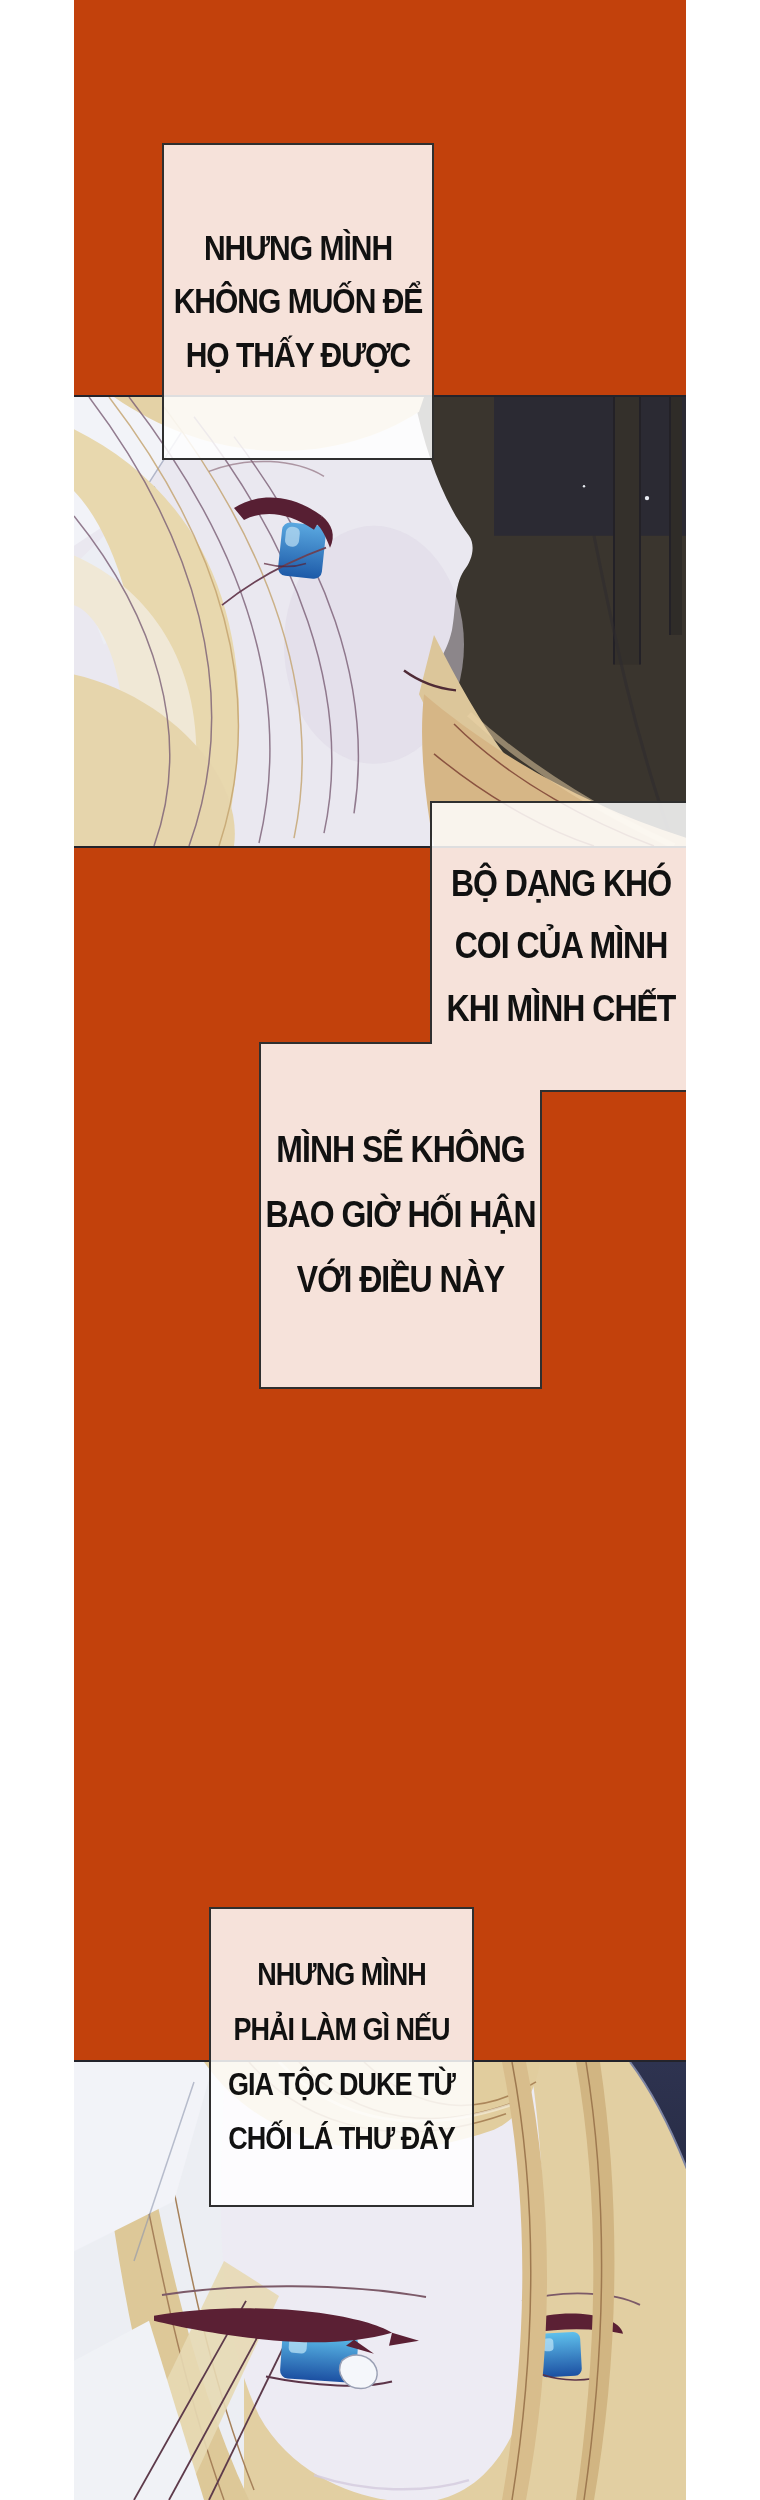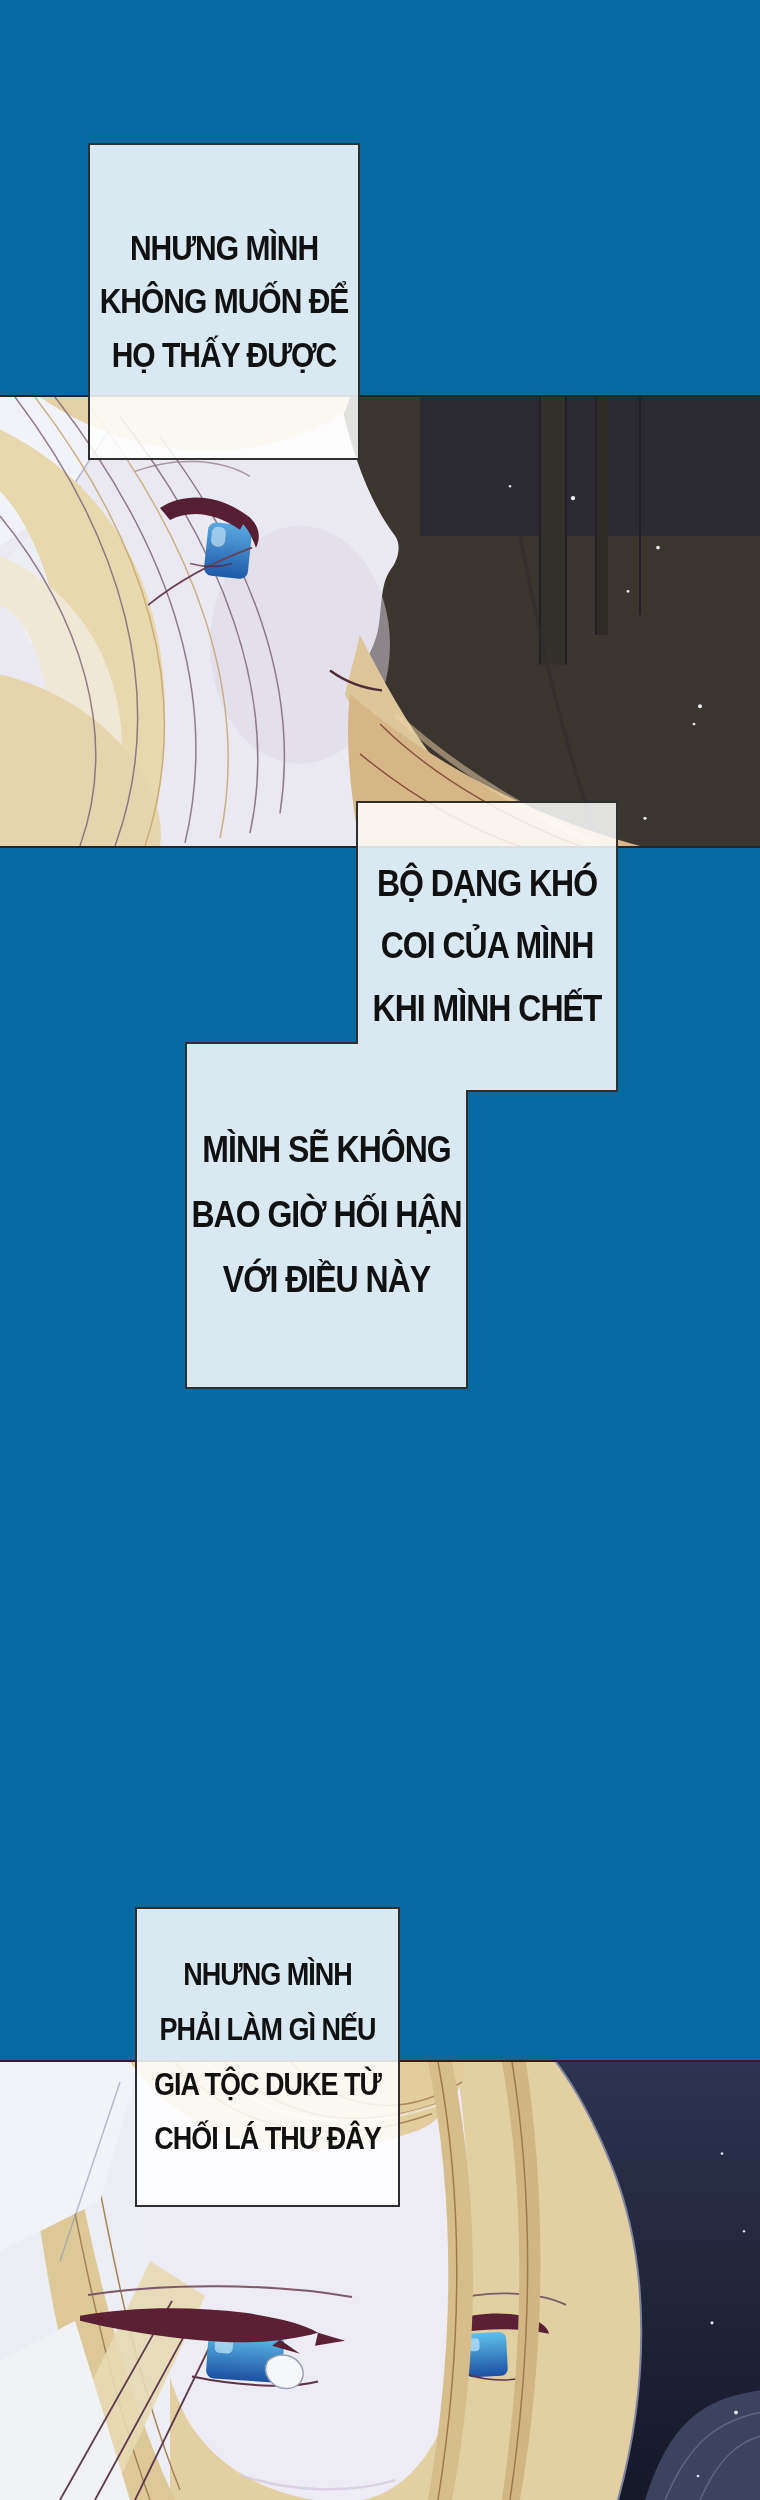--- a/index.html
+++ b/index.html
@@ -1,20 +1,20 @@
 <!DOCTYPE html>
 <html><head>
 <meta charset="utf-8">
 <style>
   html,body{margin:0;padding:0;background:#ffffff;}
   .page{
     position:relative;
-    width:760px;height:2500px;
+    width:612px;height:2500px;
     margin:0 auto;
-    background:#0369a1;
+    background:#c2410c;
     overflow:hidden;
     font-family:"Liberation Sans","DejaVu Sans",sans-serif;
   }
   .panel{position:absolute;left:0;width:760px;overflow:hidden;}
   .panel svg{display:block;width:100%;height:100%;}
   .panel-1{top:395px;height:453px;border-top:2px solid #23232b;border-bottom:2px solid #23232b;box-sizing:border-box;}
   .panel-2{top:2060px;height:440px;border-top:2px solid #23232b;box-sizing:border-box;}
 
   .speech-box{
     position:absolute;

